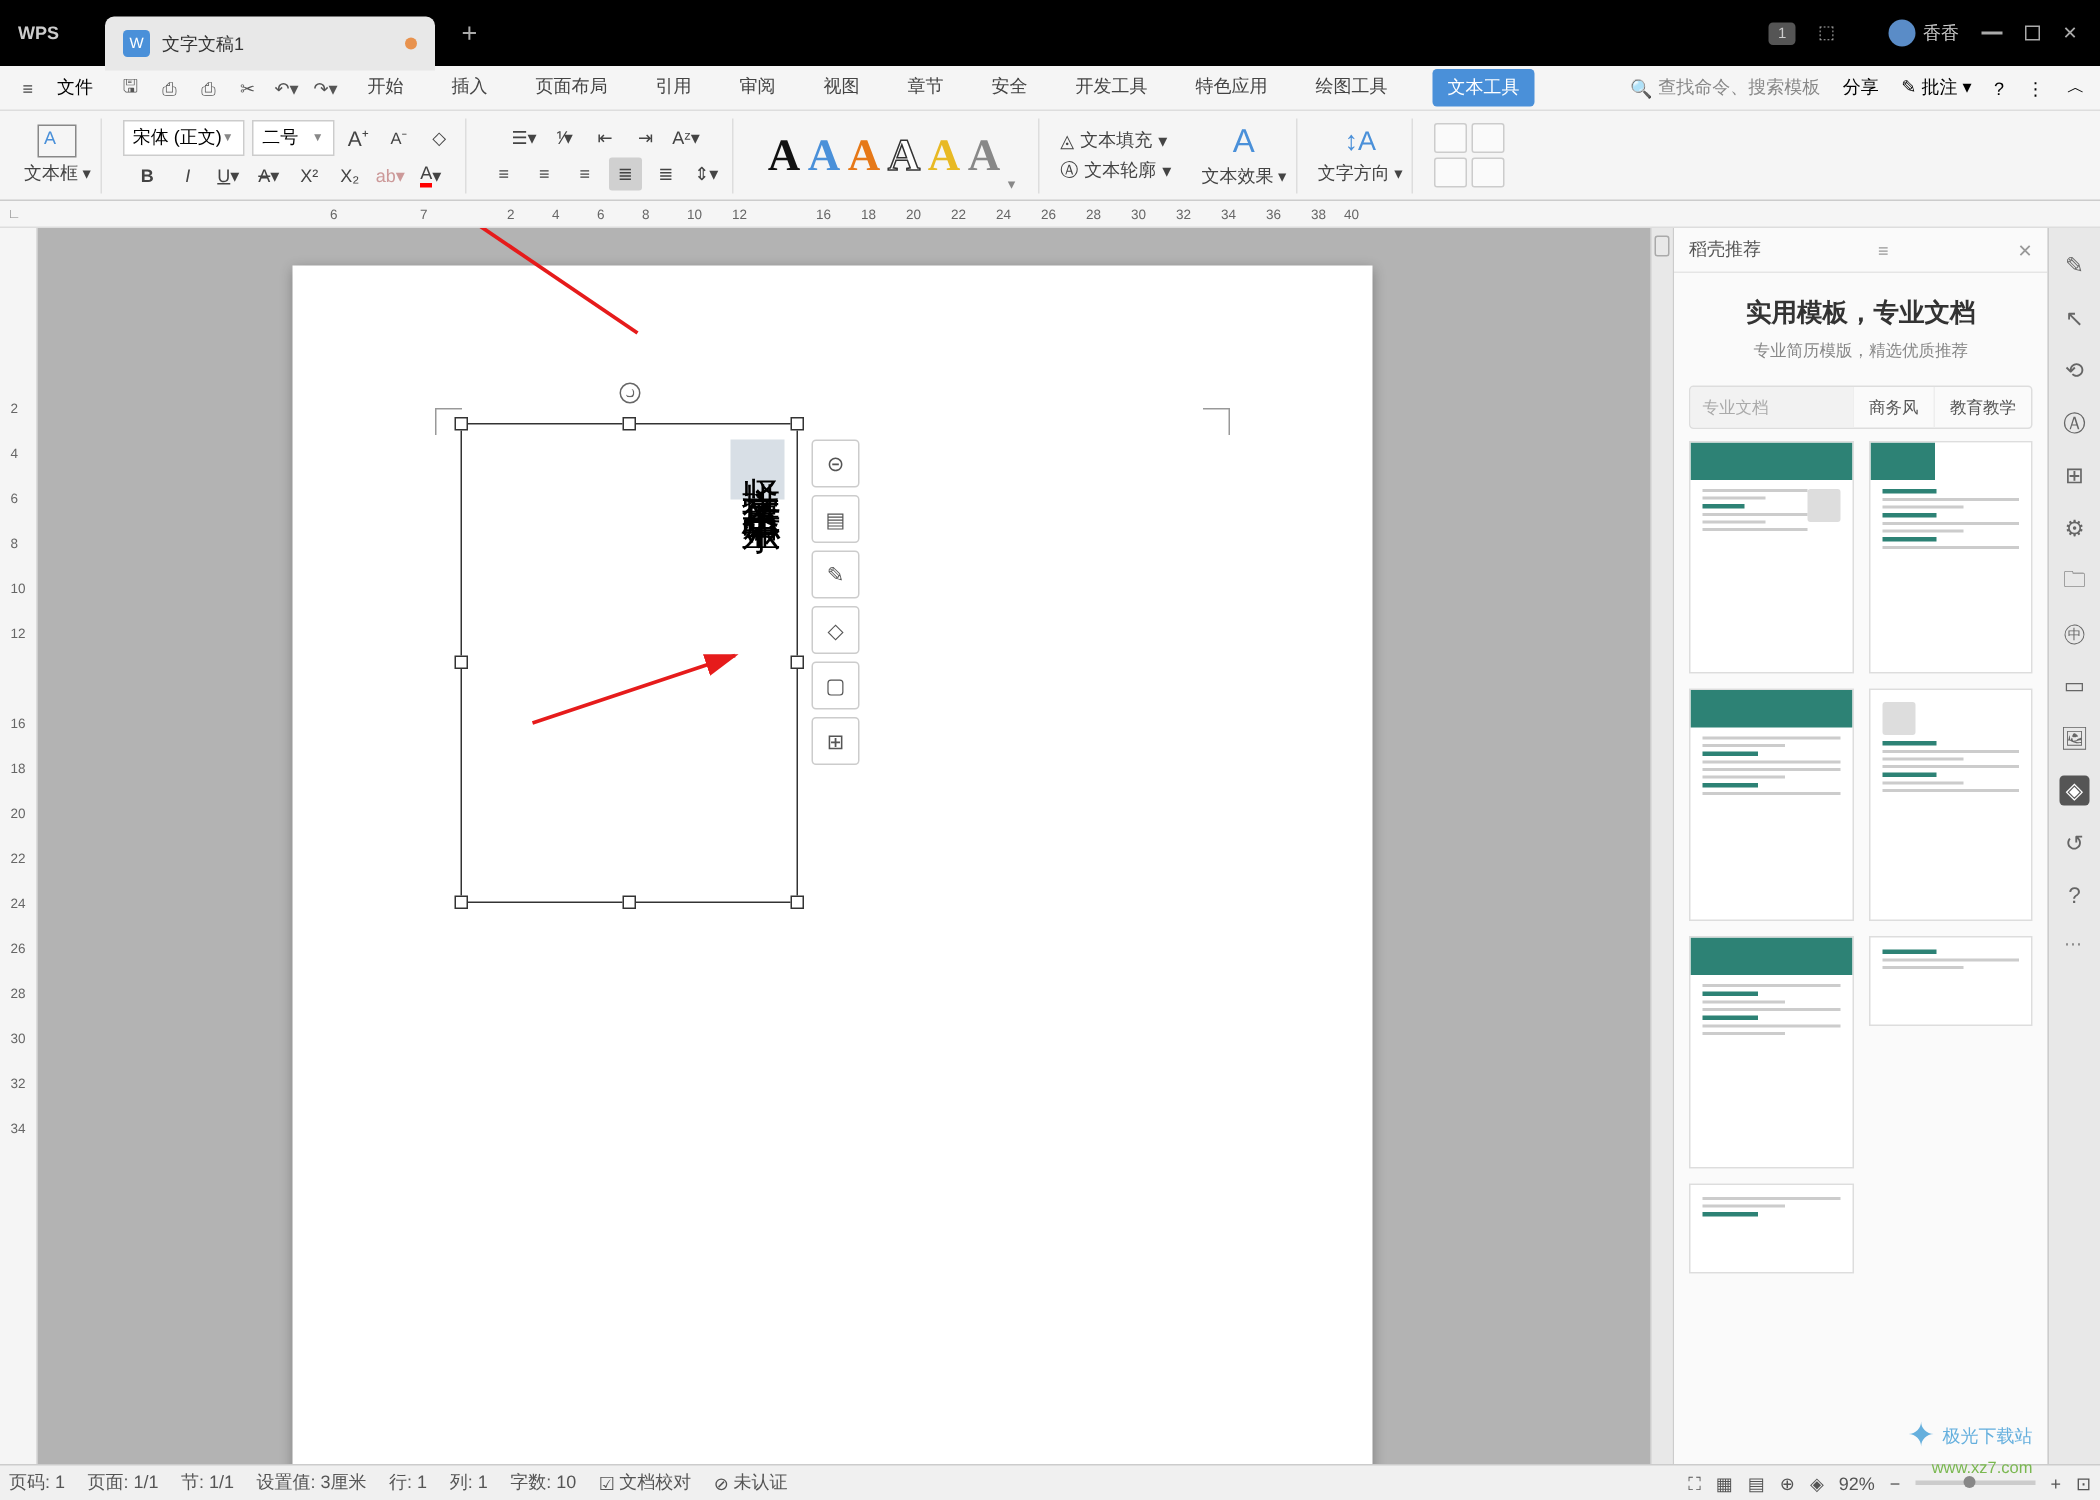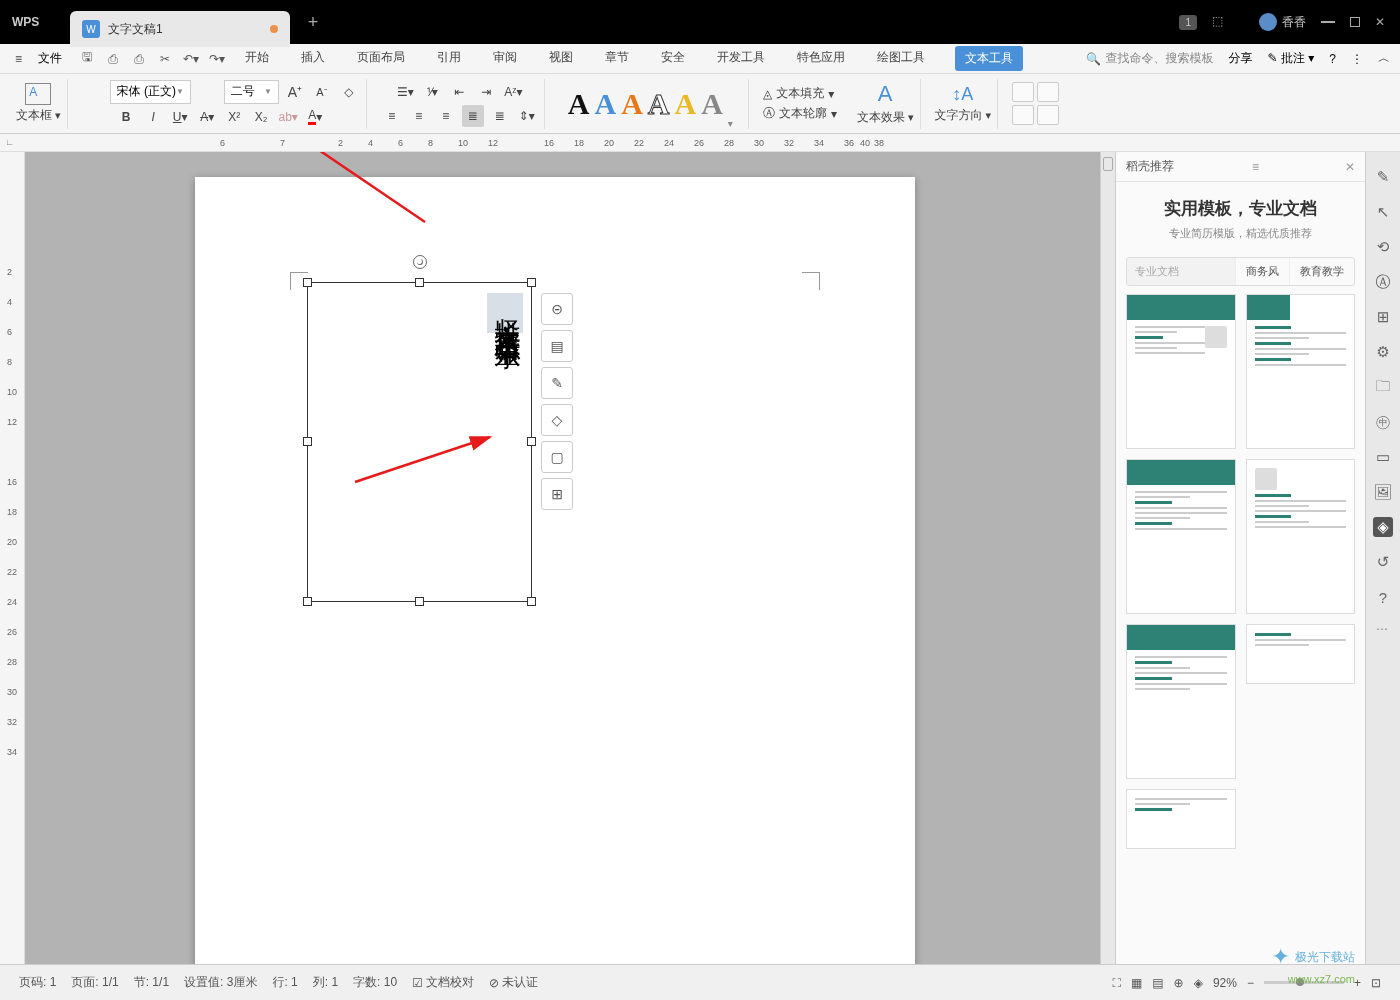--- a/index.html
+++ b/index.html
@@ -34,21 +34,21 @@
 .menu-right { margin-left: auto; display: flex; gap: 15px; align-items: center; }
 .search-box { display: flex; align-items: center; gap: 4px; color: #888; }
 
 
 .toolbar { height: 60px; background: #f5f5f5; border-bottom: 1px solid #ccc; display: flex; align-items: center; padding: 0 10px; gap: 8px; }
 .tool-group { display: flex; flex-direction: column; align-items: center; gap: 2px; padding: 0 6px; border-right: 1px solid #ddd; height: 50px; justify-content: center; }
 .tool-group.no-border { border-right: none; }
 .tool-row { display: flex; gap: 5px; align-items: center; }
 .tool-btn { width: 22px; height: 22px; display: flex; align-items: center; justify-content: center; color: #444; cursor: pointer; border-radius: 2px; }
 .tool-btn.active { background: #d0d0d0; }
-.font-select { height: 24px; border: 1px solid #ccc; background: white; padding: 0 6px; display: flex; align-items: center; min-width: 75px; margin-left: 28px; }
+.font-select { height: 24px; border: 1px solid #ccc; background: white; padding: 0 6px; display: flex; align-items: center; min-width: 75px; }
 .font-size-select { min-width: 55px; }
 .dd-arrow { margin-left: auto; font-size: 8px; color: #888; }
 .text-styles { display: flex; gap: 5px; padding: 0 15px; border-right: 1px solid #ddd; height: 50px; align-items: center; }
 .big-a { font-size: 30px; font-family: Georgia, serif; font-weight: bold; cursor: pointer; }
 .tool-label { font-size: 11px; color: #444; }
 .v-stack { display: flex; flex-direction: column; gap: 3px; font-size: 11px; color: #444; }
 .v-stack-item { display: flex; align-items: center; gap: 4px; cursor: pointer; }
 .small-grid { display: grid; grid-template-columns: 1fr 1fr; gap: 3px; }
 .small-icon { width: 22px; height: 20px; border: 1px solid #ccc; background: #fafafa; cursor: pointer; border-radius: 2px; }
 
@@ -111,21 +111,21 @@
 .tmpl-line.short { width: 60%; }
 .tmpl-line.accent { background: #2d8275; height: 3px; width: 40%; }
 
 
 .iconstrip { width: 35px; background: #e8e8e8; border-left: 1px solid #ccc; display: flex; flex-direction: column; align-items: center; gap: 15px; padding-top: 15px; }
 .strip-icon { width: 20px; height: 20px; color: #666; cursor: pointer; display: flex; align-items: center; justify-content: center; font-size: 15px; }
 .strip-icon.active { background: #555; color: white; border-radius: 3px; padding: 2px; }
 .strip-dots { letter-spacing: 2px; color: #888; }
 
 
-.statusbar { height: 36px; background: #f0f0f0; border-top: 1px solid #ccc; display: flex; align-items: center; padding: 0 19px; gap: 15px; font-size: 11px; color: #555; position: absolute; bottom: 0; left: 0; right: 0; }
+.statusbar { height: 24px; background: #f0f0f0; border-top: 1px solid #ccc; display: flex; align-items: center; padding: 0 6px; gap: 15px; font-size: 11px; color: #555; position: absolute; bottom: 0; left: 0; right: 0; }
 .status-item { display: flex; align-items: center; gap: 3px; }
 .status-right { margin-left: auto; display: flex; gap: 10px; align-items: center; }
 .zoom-slider { width: 80px; height: 3px; background: #ccc; position: relative; }
 .zoom-thumb { position: absolute; left: 40%; top: -3px; width: 8px; height: 8px; background: #888; border-radius: 50%; }
 
 .watermark { position: absolute; right: 45px; bottom: 30px; color: #4ca3d9; font-size: 15px; display: flex; align-items: center; gap: 5px; opacity: 0.85; pointer-events: none; }
 .watermark-sub { position: absolute; right: 45px; bottom: 15px; color: #7ab850; font-size: 11px; pointer-events: none; }
 </style>
 </head>
 <body>
@@ -292,21 +292,21 @@
   <span class="ruler-tick" style="left:604px">20</span>
   <span class="ruler-tick" style="left:634px">22</span>
   <span class="ruler-tick" style="left:664px">24</span>
   <span class="ruler-tick" style="left:694px">26</span>
   <span class="ruler-tick" style="left:724px">28</span>
   <span class="ruler-tick" style="left:754px">30</span>
   <span class="ruler-tick" style="left:784px">32</span>
   <span class="ruler-tick" style="left:814px">34</span>
   <span class="ruler-tick" style="left:844px">36</span>
   <span class="ruler-tick" style="left:874px">38</span>
-  <span class="ruler-tick" style="left:860px">40</span>
+  <span class="ruler-tick" style="left:896px">40</span>
 </div>
 
 <div class="main">
   <div class="ruler-v">
     <span class="ruler-v-tick" style="top:115px">2</span>
     <span class="ruler-v-tick" style="top:145px">4</span>
     <span class="ruler-v-tick" style="top:175px">6</span>
     <span class="ruler-v-tick" style="top:205px">8</span>
     <span class="ruler-v-tick" style="top:235px">10</span>
     <span class="ruler-v-tick" style="top:265px">12</span>

